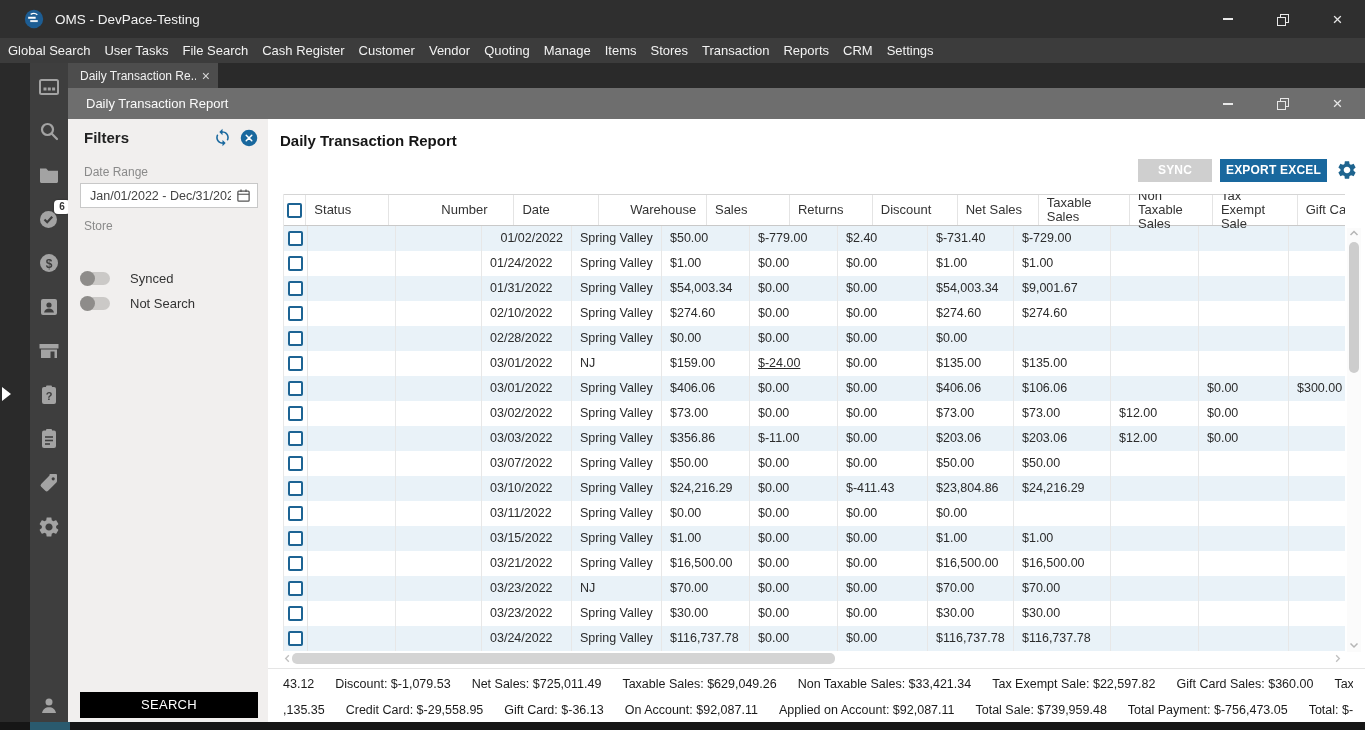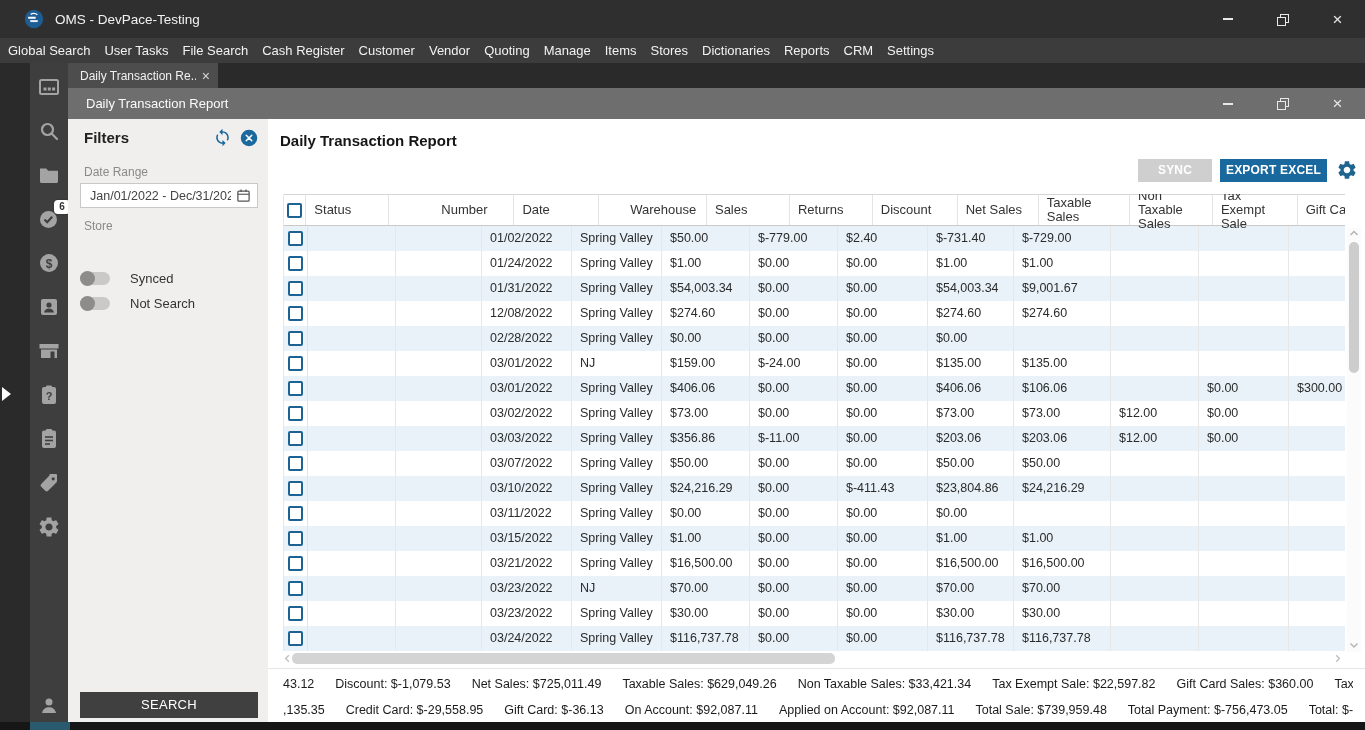--- a/index.html
+++ b/index.html
@@ -63,21 +63,21 @@
     font-size:12.5px; color:#444; padding:0 26px 0 9px; font-family:inherit; }
   .cal-icon { position:absolute; left:168px; top:69px; width:15px; height:15px; color:#555; }
   .cal-icon svg { width:15px; height:15px; }
   .store-select { position:absolute; left:12px; top:117px; width:178px; height:26px; background:#fff; border:1px solid #ccc;
     font-size:13px; color:#b3b3b3; line-height:24px; padding-left:9px; }
   .store-caret { position:absolute; right:9px; top:0; color:#9a9a9a; font-size:11px; }
   .toggle-row { position:absolute; left:12px; height:16px; display:flex; align-items:center; }
   .toggle { position:relative; width:30px; height:13px; border-radius:7px; background:#cbc9c7; }
   .toggle .knob { position:absolute; left:0; top:-1px; width:15px; height:15px; border-radius:50%; background:#8e8c8a; }
   .toggle-label { font-size:13px; color:#333; margin-left:20px; }
-  .search-btn { position:absolute; left:12px; top:573px; width:178px; height:26px; background:#404040; color:#fff;
+  .search-btn { position:absolute; left:12px; top:573px; width:178px; height:26px; background:#000000; color:#fff;
     font-size:13px; text-align:center; line-height:26px; letter-spacing:.3px; }
 
   
   .main { position:absolute; left:268px; top:119px; width:1097px; height:603px; background:#ffffff; }
   .page-title { position:absolute; left:12px; top:13px; font-size:15px; font-weight:bold; color:#161616; }
   .btn { position:absolute; height:23px; font-size:12px; font-weight:bold; color:#fff; text-align:center; line-height:23px; letter-spacing:.2px; }
   .btn-sync { left:870px; top:40px; width:74px; background:#cfcfcf; }
   .btn-export { left:952px; top:40px; width:107px; background:#19689e; }
   .gear-btn { position:absolute; left:1068px; top:40px; width:22px; height:22px; color:#1e648f; }
   .gear-btn svg { width:22px; height:22px; }
@@ -138,21 +138,21 @@
     <div class="menu-item">Global Search</div>
     <div class="menu-item">User Tasks</div>
     <div class="menu-item">File Search</div>
     <div class="menu-item">Cash Register</div>
     <div class="menu-item">Customer</div>
     <div class="menu-item">Vendor</div>
     <div class="menu-item">Quoting</div>
     <div class="menu-item">Manage</div>
     <div class="menu-item">Items</div>
     <div class="menu-item">Stores</div>
-    <div class="menu-item">Dictionaries</div>
+    <div class="menu-item">Transaction</div>
     <div class="menu-item">Reports</div>
     <div class="menu-item">CRM</div>
     <div class="menu-item">Settings</div>
   </nav>
 
 <div class="tabstrip">
   <div class="tab">
     <span class="tab-label">Daily Transaction Re...</span>
     <span class="tab-close">×</span>
   </div>
@@ -305,21 +305,21 @@
         <div class="th" style="width: 90px;">Tax Exempt Sale</div>
         <div class="th" style="width: 140px;">Gift Card Sales</div>
       </div>
     <div id="gridBody">
         <div class="tr alt">
           <div class="cb-cell" style="width: 24px;">
             <span class="cb"></span>
           </div>
           <div class="td" style="width: 88px;"></div>
           <div class="td" style="width: 86px;"></div>
-          <div class="td" style="width: 90px;">01/02/2022</div>
+          <div class="td" style="width: 90px; text-align: right;">01/02/2022</div>
           <div class="td" style="width: 90px;">Spring Valley</div>
           <div class="td" style="width: 88px;">$50.00</div>
           <div class="td" style="width: 88px;">$-779.00</div>
           <div class="td" style="width: 90px;">$2.40</div>
           <div class="td" style="width: 86px;">$-731.40</div>
           <div class="td" style="width: 97px;">$-729.00</div>
           <div class="td" style="width: 88px;"></div>
           <div class="td" style="width: 90px;"></div>
           <div class="td" style="width: 140px;"></div>
         </div>
@@ -356,21 +356,21 @@
           <div class="td" style="width: 88px;"></div>
           <div class="td" style="width: 90px;"></div>
           <div class="td" style="width: 140px;"></div>
         </div>
         <div class="tr">
           <div class="cb-cell" style="width: 24px;">
             <span class="cb"></span>
           </div>
           <div class="td" style="width: 88px;"></div>
           <div class="td" style="width: 86px;"></div>
-          <div class="td" style="width: 90px;">12/08/2022</div>
+          <div class="td" style="width: 90px;">02/10/2022</div>
           <div class="td" style="width: 90px;">Spring Valley</div>
           <div class="td" style="width: 88px;">$274.60</div>
           <div class="td" style="width: 88px;">$0.00</div>
           <div class="td" style="width: 90px;">$0.00</div>
           <div class="td" style="width: 86px;">$274.60</div>
           <div class="td" style="width: 97px;">$274.60</div>
           <div class="td" style="width: 88px;"></div>
           <div class="td" style="width: 90px;"></div>
           <div class="td" style="width: 140px;"></div>
         </div>
@@ -393,21 +393,21 @@
         </div>
         <div class="tr">
           <div class="cb-cell" style="width: 24px;">
             <span class="cb"></span>
           </div>
           <div class="td" style="width: 88px;"></div>
           <div class="td" style="width: 86px;"></div>
           <div class="td" style="width: 90px;">03/01/2022</div>
           <div class="td" style="width: 90px;">NJ</div>
           <div class="td" style="width: 88px;">$159.00</div>
-          <div class="td" style="width: 88px;">$-24.00</div>
+          <div class="td" style="width: 88px; text-decoration: underline;">$-24.00</div>
           <div class="td" style="width: 90px;">$0.00</div>
           <div class="td" style="width: 86px;">$135.00</div>
           <div class="td" style="width: 97px;">$135.00</div>
           <div class="td" style="width: 88px;"></div>
           <div class="td" style="width: 90px;"></div>
           <div class="td" style="width: 140px;"></div>
         </div>
         <div class="tr alt">
           <div class="cb-cell" style="width: 24px;">
             <span class="cb"></span>

